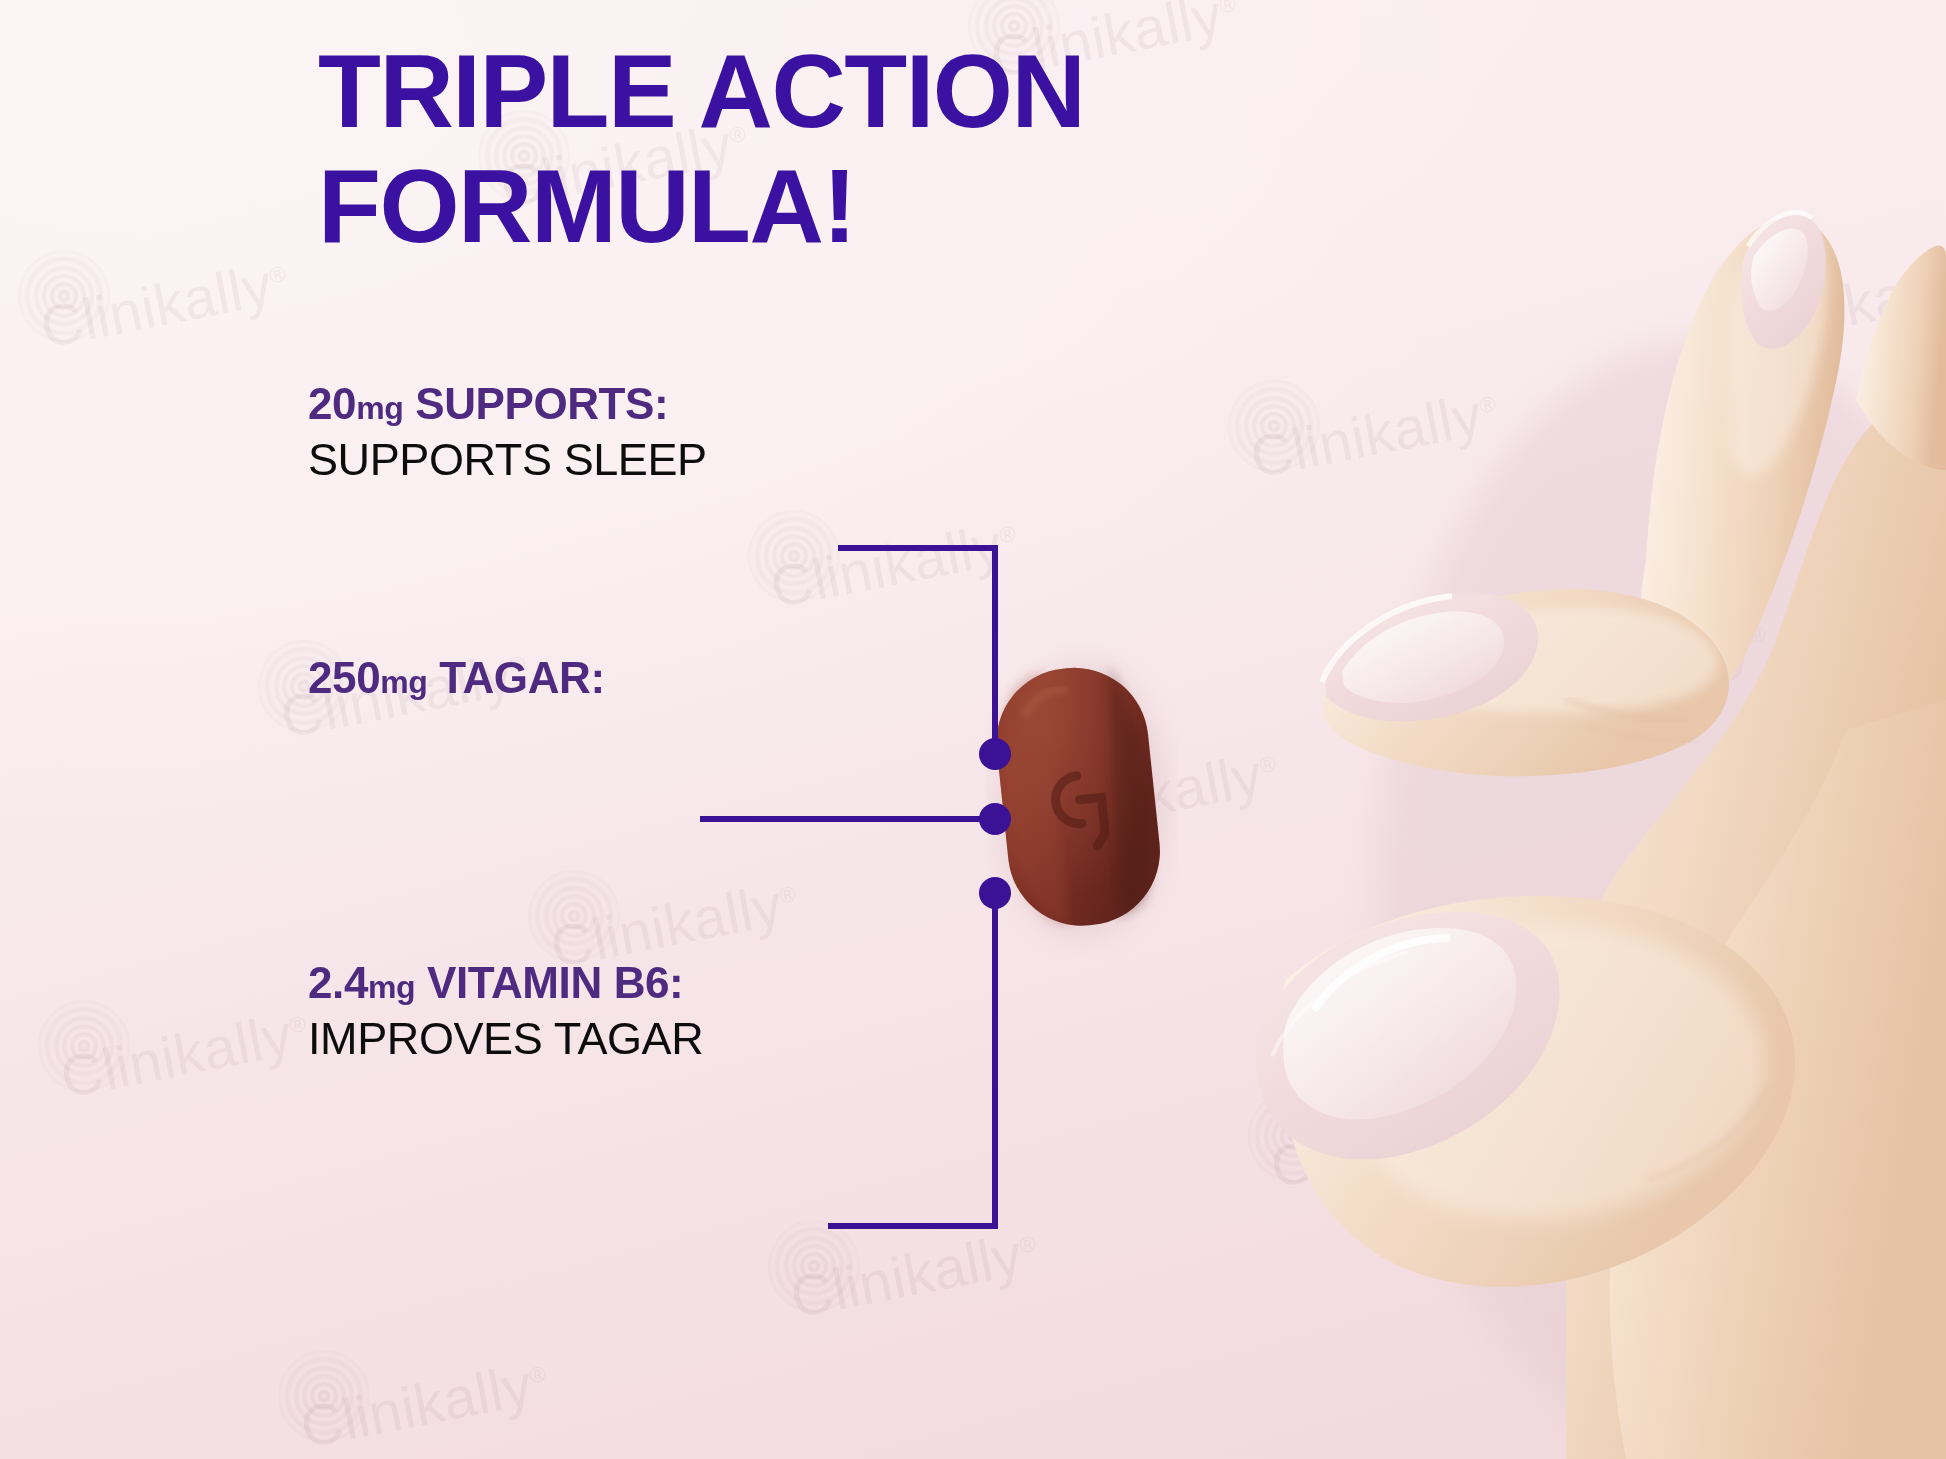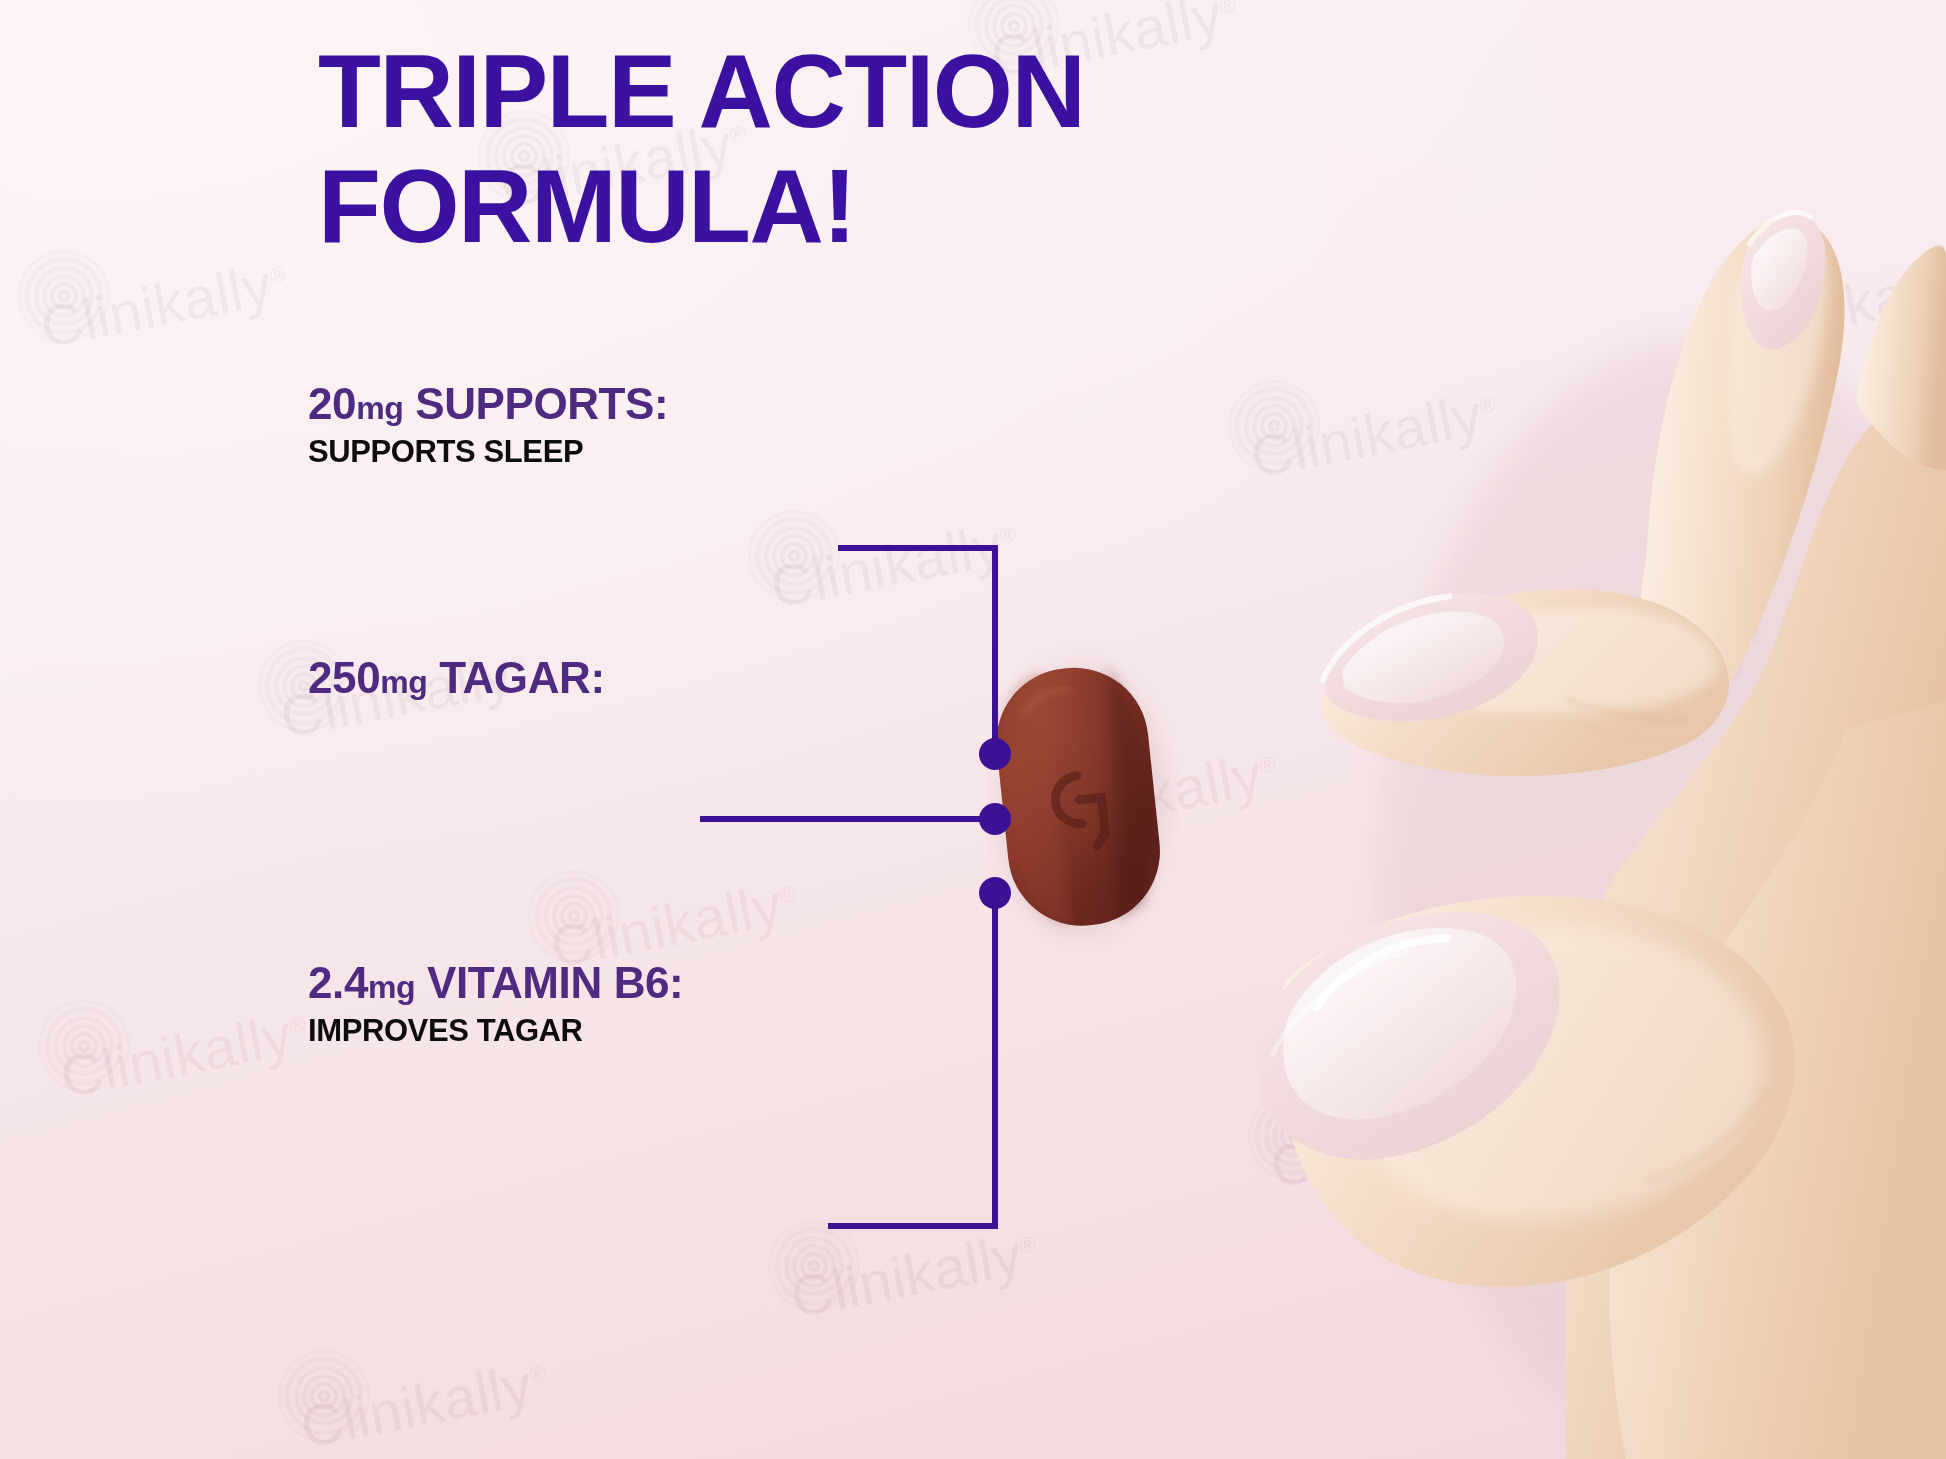--- a/index.html
+++ b/index.html
@@ -101,22 +101,22 @@
     color: #4E2B80;
     letter-spacing: -0.4px;
     line-height: 1.18;
     white-space: nowrap;
   }
   .callout .dose-line .unit {
     font-size: 32px;
     font-weight: 700;
   }
   .callout .benefit {
-    font-size: 31px;
-    font-weight: 700;
+    font-size: 45px;
+    font-weight: 400;
     color: #0D0D10;
     letter-spacing: -0.4px;
     line-height: 1.14;
     margin-top: 4px;
   }
   .callout .benefit .b-line { display: block; }
 
   #callout-melatonin { left: 308px; top: 378px; }
   #callout-tagar     { left: 308px; top: 652px; }
   #callout-b6        { left: 308px; top: 925px; }

